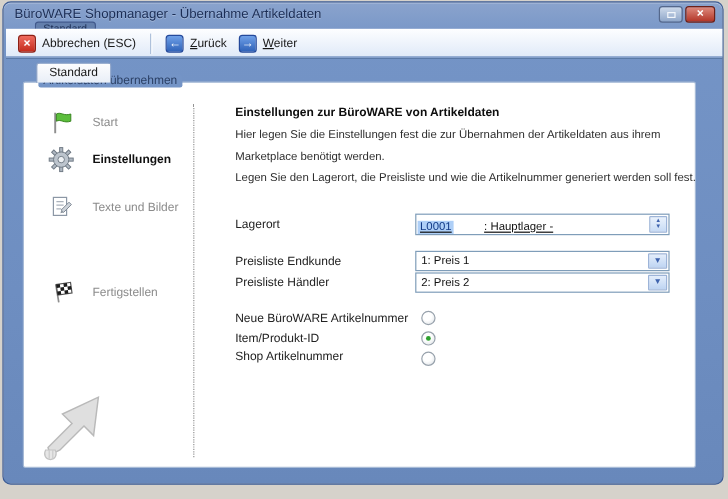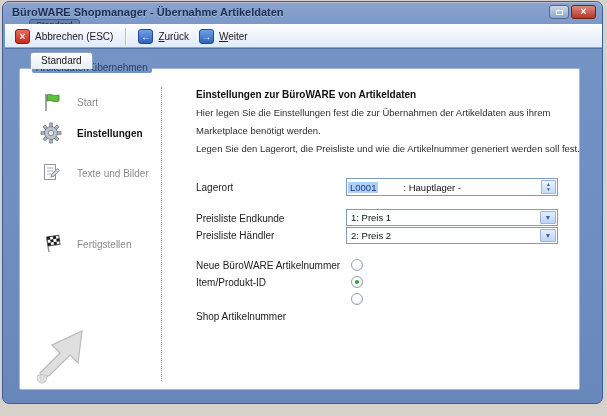--- a/index.html
+++ b/index.html
@@ -6,21 +6,21 @@
   html,body { width:607px; height:416px; }
   body { background:#d6d2cb; font-family:"Liberation Sans", sans-serif; position:relative; overflow:hidden; }
 
   
   .window { position:absolute; left:2px; top:1px; width:601px; height:403px;
             border-radius:7px; border:1px solid #3d5c95;
             background:linear-gradient(180deg,#8aa3cd 0%,#7494c6 8%,#6e8ec1 60%,#6888bb 100%);
             box-shadow:inset 0 1px 0 rgba(255,255,255,.35); }
 
   .titlebar { position:absolute; left:0; top:0; right:0; height:22px; }
-  .title-text { position:absolute; left:9px; top:4px; font-size:11px; font-weight:bold;
+  .title-text { position:absolute; left:9px; top:4px; font-size:11px; font-weight:normal;
                 color:#1b2d55; text-shadow:0 1px 0 rgba(255,255,255,.25); white-space:nowrap; }
   .ghost-tab-clip { position:absolute; left:26px; top:12px; width:70px; height:10px; overflow:hidden; }
   .ghost-tab { height:16px; display:inline-block; padding:0 6px; font-size:9px; color:#1d2f55;
                background:#637fac; border:1px solid #41598c; border-radius:3px 3px 0 0; line-height:11px; }
 
   .btn-max { position:absolute; left:546px; top:3px; width:20px; height:14px; border-radius:3px;
              background:linear-gradient(#cdd9ea,#8ea6c9); border:1px solid #55688c; }
   .btn-max .sq { position:absolute; left:6px; top:4px; width:7px; height:5px; border:1px solid #f2f6fb; }
   .btn-close { position:absolute; left:568px; top:3px; width:25px; height:14px; border-radius:3px;
                background:linear-gradient(#dd8a7e,#b33527); border:1px solid #6d2119;
@@ -61,22 +61,22 @@
   .watermark { position:absolute; left:4px; top:248px; opacity:.9; }
 
   
   .heading { position:absolute; left:176px; top:20px; font-size:10px; font-weight:bold;
              color:#0e0e0e; white-space:nowrap; }
   .desc { position:absolute; left:176px; top:35px; font-size:9.5px; color:#2e2e2e; line-height:18px; }
   .desc div { white-space:nowrap; }
   .flabel { position:absolute; left:176px; font-size:10px; color:#222; white-space:nowrap; }
 
   .spinfield { position:absolute; left:326px; top:109px; width:212px; height:18px;
-               background:#fff; border:1px solid #7f9db9; display:flex; align-items:center;
-               font-size:9.5px; color:#111; }
+               background:#fff; border:1px solid #7f9db9; display:flex; align-items:flex-end;
+               font-size:9.5px; color:#111;text-decoration:underline; }
   .spinfield .code { background:#aecff7; color:#123a86; padding:0 2px; margin-left:1px; }
   .spinfield .val { margin-left:25px; white-space:nowrap; }
   .spinner { position:absolute; right:1px; top:1px; bottom:1px; width:15px;
              background:linear-gradient(#eaf2fc,#c7dbf5); border:1px solid #9db4d8; border-radius:1px;
              display:flex; flex-direction:column; align-items:center; justify-content:center;
              color:#3e63ae; font-size:5px; line-height:5px; }
 
   .dropdown { position:absolute; left:326px; width:212px; height:17px; background:#fff;
               border:1px solid #7f9db9; font-size:9.5px; color:#111; line-height:15px;
               padding-left:4px; white-space:nowrap; }
@@ -228,16 +228,16 @@
       <span>2: Preis 2</span>
       <span class="dd-btn">▼</span>
     </div>
 
     <div class="flabel" style="top:191px">Neue BüroWARE Artikelnummer</div>
     <div class="radio" style="top:190px"></div>
 
     <div class="flabel" style="top:208px">Item/Produkt-ID</div>
     <div class="radio on" style="top:207px"></div>
 
-    <div class="flabel" style="top:242px">Shop Artikelnummer</div>
+    <div class="flabel" style="top:223px">Shop Artikelnummer</div>
     <div class="radio" style="top:224px"></div>
   </div>
 </div>
 
 </body></html>

